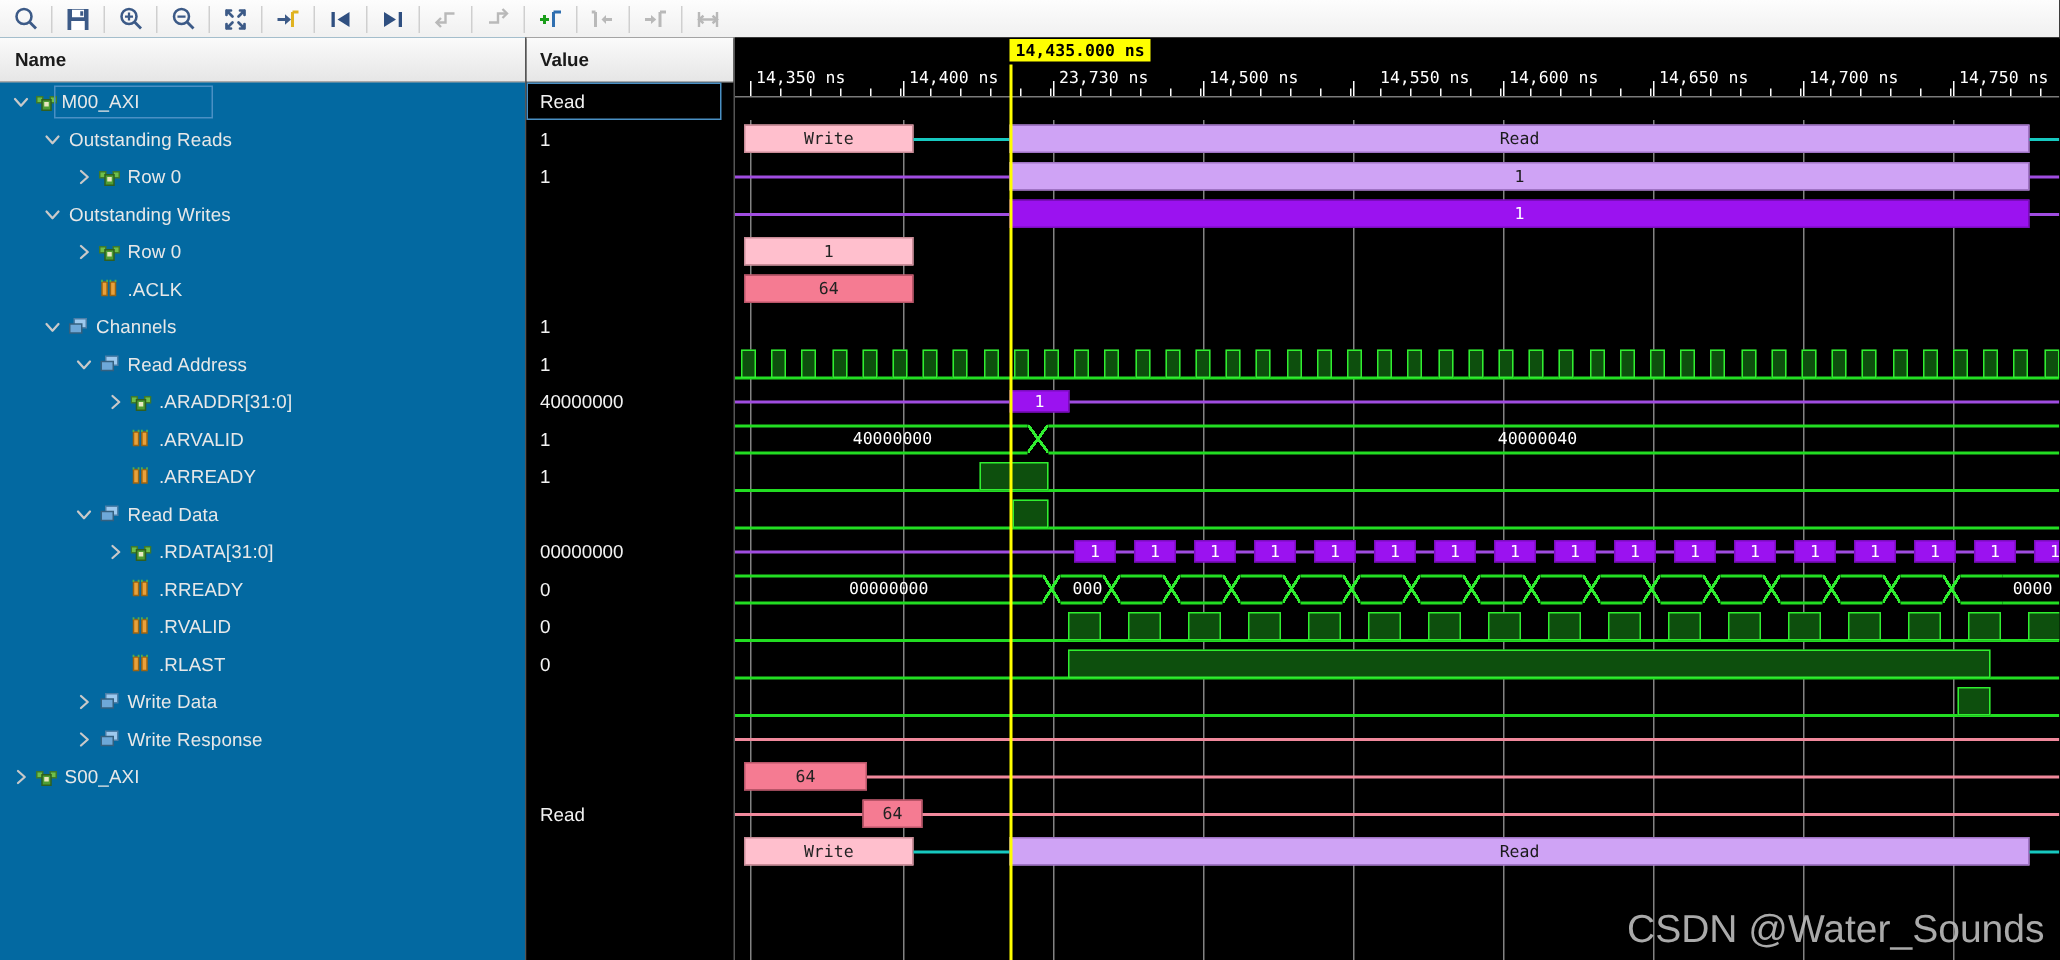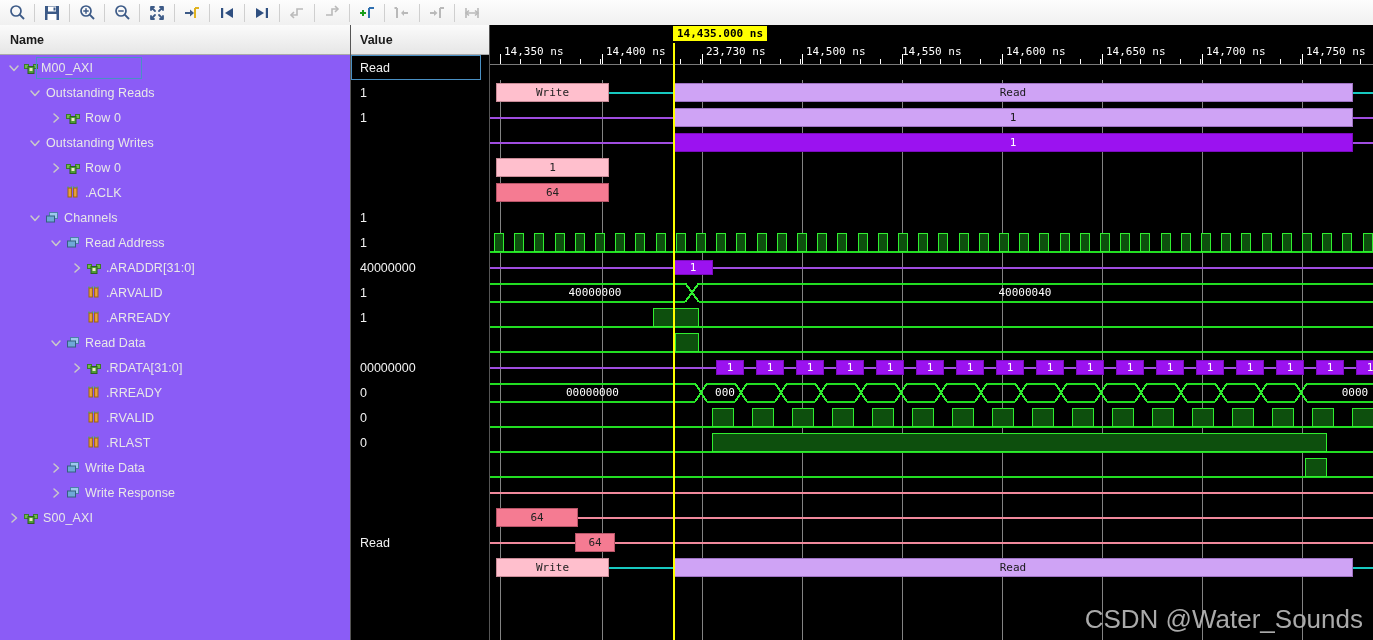--- a/index.html
+++ b/index.html
@@ -8,21 +8,21 @@
 
   
   .toolbar{position:absolute;left:0;top:0;width:1373px;height:25px;
            background:linear-gradient(#fdfdfd,#f0f0f0);border-bottom:1px solid #b8b8b8;
            display:flex;align-items:center;}
   .tb-btn{width:34px;height:24px;display:flex;align-items:center;justify-content:center;}
   .tb-sep{width:1px;height:18px;background:#cfcfcf;}
   .tb-btn svg{display:block;}
 
   
-  .namecol{position:absolute;left:0;top:25px;width:350px;height:615px;background:#8b5cf6;}
+  .namecol{position:absolute;left:0;top:25px;width:350px;height:615px;background:#0369a1;}
   .valcol{position:absolute;left:351px;top:25px;width:138px;height:615px;background:#000;}
   .wavecol{position:absolute;left:490px;top:25px;width:883px;height:615px;background:#000;overflow:hidden;}
   .vsplit{position:absolute;top:25px;width:1px;height:615px;background:#555;}
 
   .colhdr{height:30px;background:linear-gradient(#fbfbfb,#e6e6e6);
           border-bottom:1px solid #a9a9a9;display:flex;align-items:center;
           font-size:12.5px;font-weight:bold;color:#1a1a1a;box-sizing:border-box;}
   .namecol .colhdr{padding-left:10px;}
   .valcol .colhdr{padding-left:9px;}
 
@@ -508,21 +508,21 @@
       <div class="ruler-base"></div>
     <div class="rtick" style="left: 10px;"></div>
         <div class="rlabel" style="left: 10px;">14,350 ns</div>
         <div class="rtick" style="left: 112px;"></div>
         <div class="rlabel" style="left: 112px;">14,400 ns</div>
         <div class="rtick" style="left: 212px;"></div>
         <div class="rlabel" style="left: 212px;">23,730 ns</div>
         <div class="rtick" style="left: 312px;"></div>
         <div class="rlabel" style="left: 312px;">14,500 ns</div>
         <div class="rtick" style="left: 412px;"></div>
-        <div class="rlabel" style="left: 408px;">14,550 ns</div>
+        <div class="rlabel" style="left: 426px;">14,550 ns</div>
         <div class="rtick" style="left: 512px;"></div>
         <div class="rlabel" style="left: 512px;">14,600 ns</div>
         <div class="rtick" style="left: 612px;"></div>
         <div class="rlabel" style="left: 612px;">14,650 ns</div>
         <div class="rtick" style="left: 712px;"></div>
         <div class="rlabel" style="left: 712px;">14,700 ns</div>
         <div class="rtick" style="left: 812px;"></div>
         <div class="rlabel" style="left: 812px;">14,750 ns</div>
         <div class="rtick minor" style="left: 30px;"></div>
         <div class="rtick minor" style="left: 50px;"></div>

